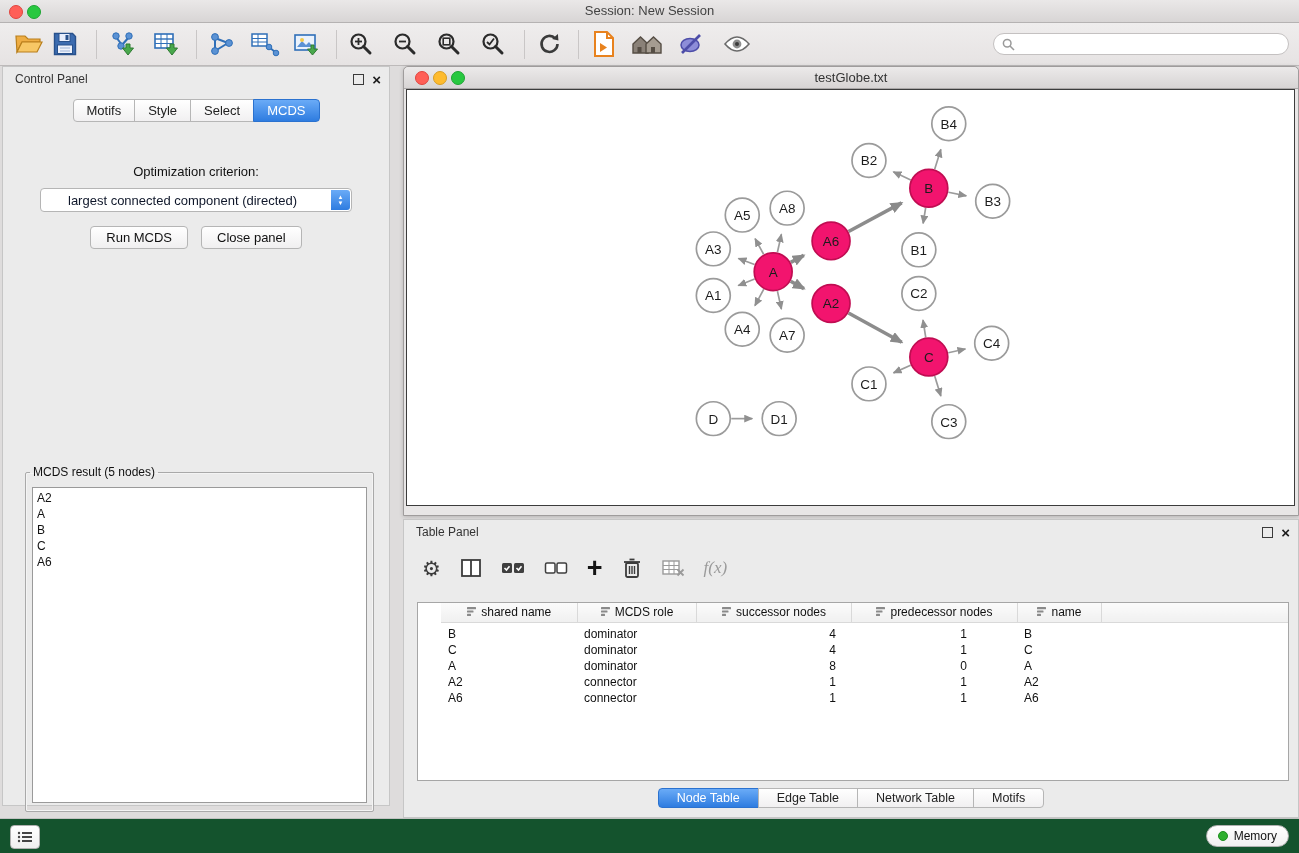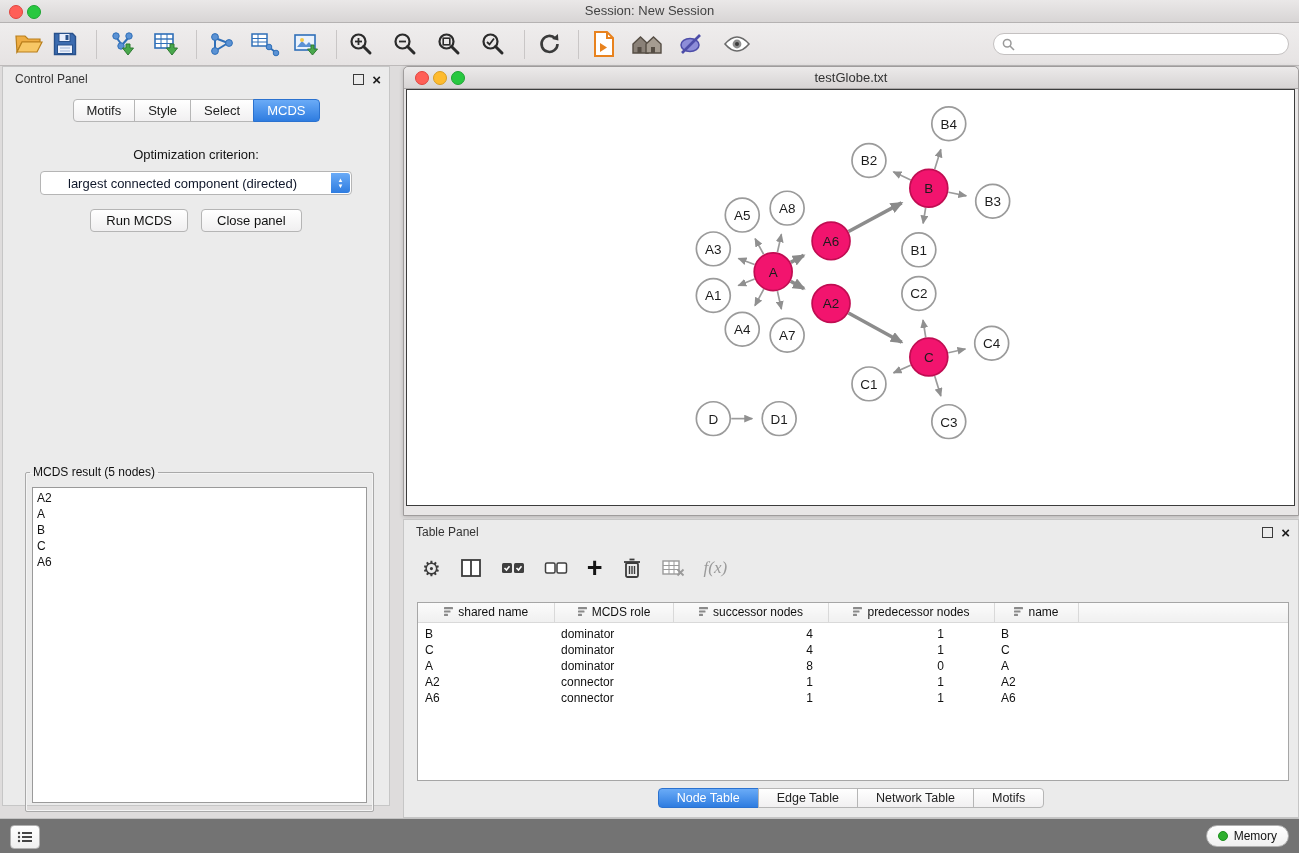--- a/index.html
+++ b/index.html
@@ -38,21 +38,21 @@
     font-size:12px;color:#333;}
   .hdr-icons{position:absolute;right:8px;top:0;height:24px;display:flex;align-items:center;gap:8px;}
   .float-ic{width:9px;height:9px;border:1.5px solid #3a3a3a;display:inline-block;}
   .close-ic{font-size:15px;font-weight:700;color:#1c1c1c;line-height:1;}
   .cp-tabs{display:flex;justify-content:center;margin-top:8px;}
   .seg-tab{padding:3px 13px;font-size:13px;color:#222;background:linear-gradient(#ffffff,#f1f0f1);
     border:1px solid #b6b6b6;margin-left:-1px;white-space:nowrap;}
   .seg-tab:first-child{border-top-left-radius:4px;border-bottom-left-radius:4px;margin-left:0;}
   .seg-tab:last-child{border-top-right-radius:4px;border-bottom-right-radius:4px;}
   .seg-tab.active{background:linear-gradient(#6aabf7,#2e7ce0);color:#fff;border-color:#2b72cf;}
-  .opt-label{margin-top:25px;text-align:center;font-size:13px;color:#111;}
+  .opt-label{margin-top:42px;text-align:center;font-size:13px;color:#111;}
   .dropdown{position:relative;width:312px;height:24px;margin:9px auto 0;background:#fff;
     border:1px solid #b5b5b5;border-radius:4px;box-sizing:border-box;}
   .dd-text{position:absolute;left:27px;top:4px;font-size:13px;color:#0f172a;white-space:nowrap;text-align:center;}
   .dd-step{position:absolute;right:1px;top:1px;bottom:1px;width:19px;border-radius:0 3px 3px 0;
     background:linear-gradient(#6aabf7,#2e7ce0);display:flex;flex-direction:column;
     align-items:center;justify-content:center;color:#fff;font-size:6px;line-height:6px;}
   .btn-row{display:flex;justify-content:center;gap:13px;margin-top:14px;}
   .cp-btn{font-family:inherit;font-size:13px;color:#111;padding:3px 15px;
     background:linear-gradient(#ffffff,#f0eff0);border:1px solid #b5b5b5;border-radius:4px;}
   .result-box{position:absolute;left:14px;right:7px;top:390px;height:345px;
@@ -83,35 +83,35 @@
 
   
   .table-panel{position:absolute;left:403px;top:453px;width:896px;height:299px;
     background:#ebebeb;border:1px solid #c6c6c6;box-sizing:border-box;}
   .tp-toolbar{position:absolute;left:18px;top:30px;height:36px;display:flex;align-items:center;gap:19px;}
   .tp-ic{display:inline-flex;align-items:center;justify-content:center;}
   .gear-glyph{font-size:21px;color:#3c3c3c;line-height:1;}
   .plus-glyph{font-size:27px;font-weight:700;color:#141414;line-height:20px;}
   .fx{font-family:"Liberation Serif",serif;font-style:italic;font-size:17px;color:#9a9a9a;}
   .table-wrap{position:absolute;left:13px;right:9px;top:82px;bottom:36px;background:#fff;
-    border:1px solid #a6a6a6;overflow:hidden;}
+    border:1px solid #a6a6a6;overflow:hidden;padding-left:23px;}
   table{border-collapse:collapse;width:100%;table-layout:fixed;font-size:12px;color:#111;}
   thead th{background:linear-gradient(#fbfbfb,#f0f0f0);border:1px solid #d9d9d9;border-top:none;
     height:19px;font-weight:normal;font-size:12px;padding:0 4px;white-space:nowrap;overflow:hidden;}
   thead th:first-child{border-left:none;} thead th:last-child{border-right:none;}
   .hdr-ic{display:inline-block;vertical-align:-1px;margin-right:4px;}
   tbody td{height:16px;padding:0 7px;white-space:nowrap;overflow:hidden;}
   tbody td.num-r{text-align:right;padding-right:15px;}
   tbody td.num-r2{text-align:right;padding-right:50px;}
   tbody tr:first-child td{padding-top:3px;}
   .tp-tabs{position:absolute;left:0;right:0;bottom:9px;display:flex;justify-content:center;}
   .tp-tabs .seg-tab{font-size:12.5px;padding:2px 18px;}
 
   
-  .statusbar{position:absolute;left:0;right:0;top:818px;height:35px;background:#737373;
+  .statusbar{position:absolute;left:0;right:0;top:818px;height:35px;background:#14532d;
     border-top:1px solid #c2c2c2;}
   .sb-btn{position:absolute;left:10px;top:6px;width:28px;height:22px;background:linear-gradient(#fff,#efefef);
     border:1px solid #b0b0b0;border-radius:4px;display:flex;align-items:center;justify-content:center;}
   .mem-btn{position:absolute;right:10px;top:6px;height:22px;padding:0 11px;
     background:linear-gradient(#fff,#f0f0f0);border:1px solid #b0b0b0;border-radius:12px;
     display:flex;align-items:center;gap:6px;font-size:12px;color:#111;box-sizing:border-box;}
   .mem-dot{width:10px;height:10px;border-radius:50%;background:var(--memory-green,#2eaf2e);
     border:1px solid #1e8f1e;box-sizing:border-box;}
 </style>
 </head>

